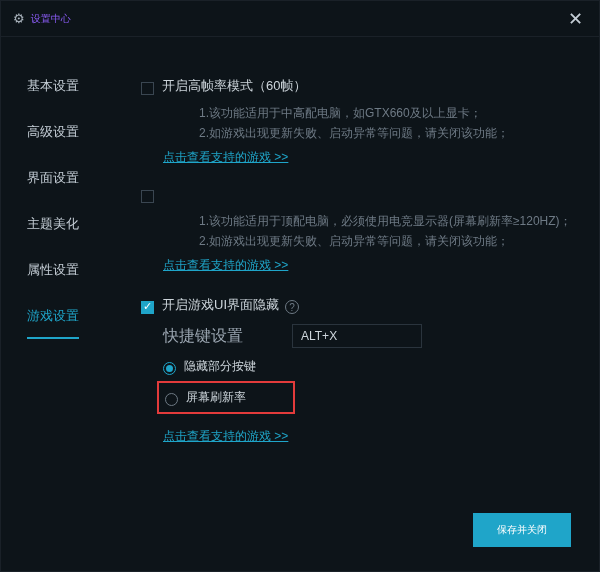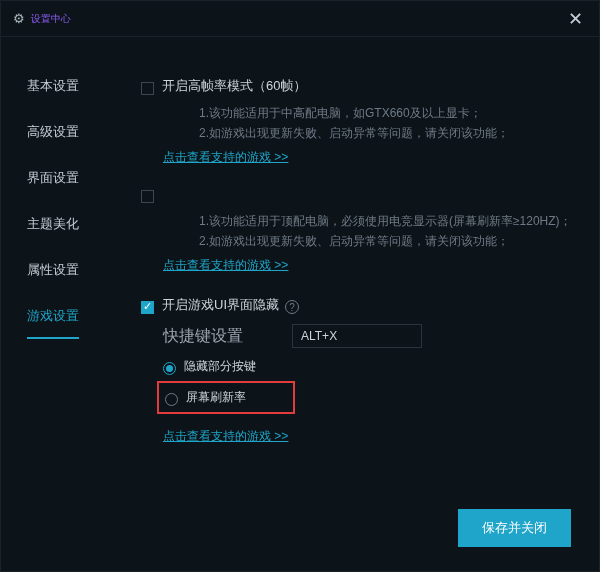--- a/index.html
+++ b/index.html
@@ -137,21 +137,21 @@
   margin-top: 6px;
   width: 138px;
 }
 .highlight-box .radio-row { margin-left: 6px; margin-top: 0; }
 .save-btn {
   position: absolute;
   right: 28px; bottom: 24px;
   background: #1fa5c9;
   color: #fff;
   padding: 10px 24px;
-  font-size: 13px;
+  font-size: 10px;
   cursor: pointer;
   border: none;
 }
 </style>
 </head>
 <body>
 
 <div class="titlebar">
   <span class="gear">⚙</span>
   <span class="title">设置中心</span>

